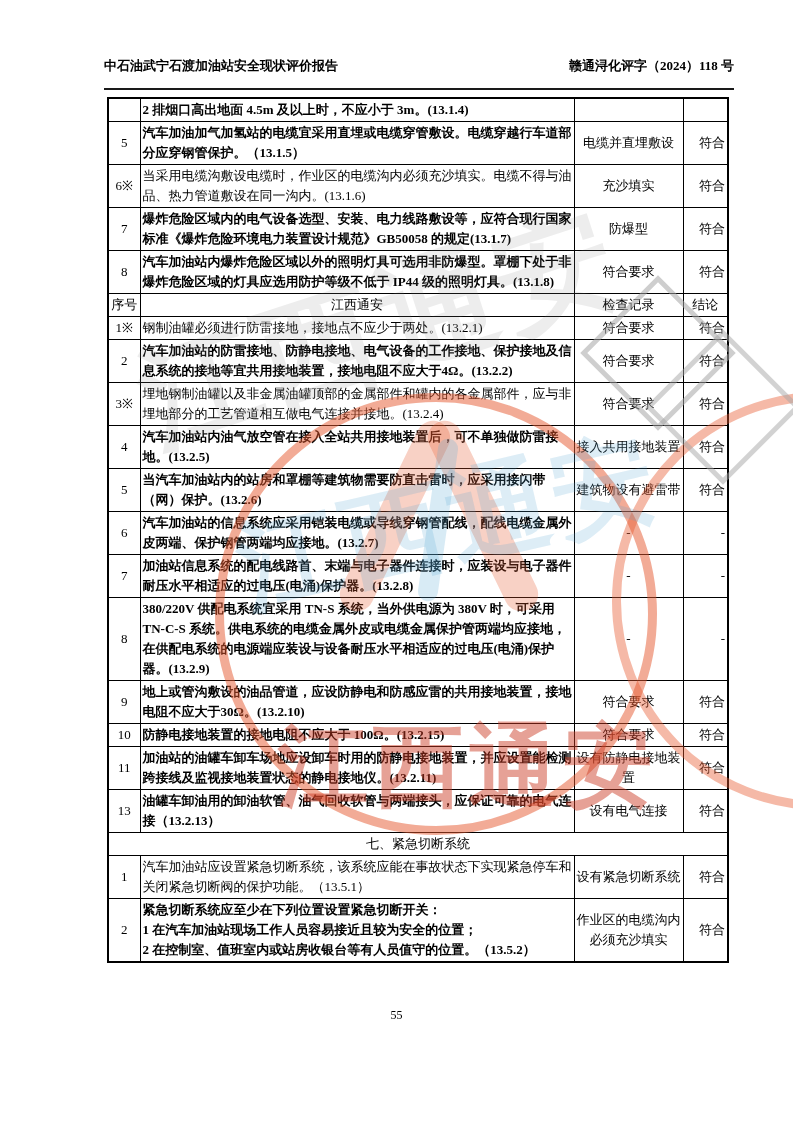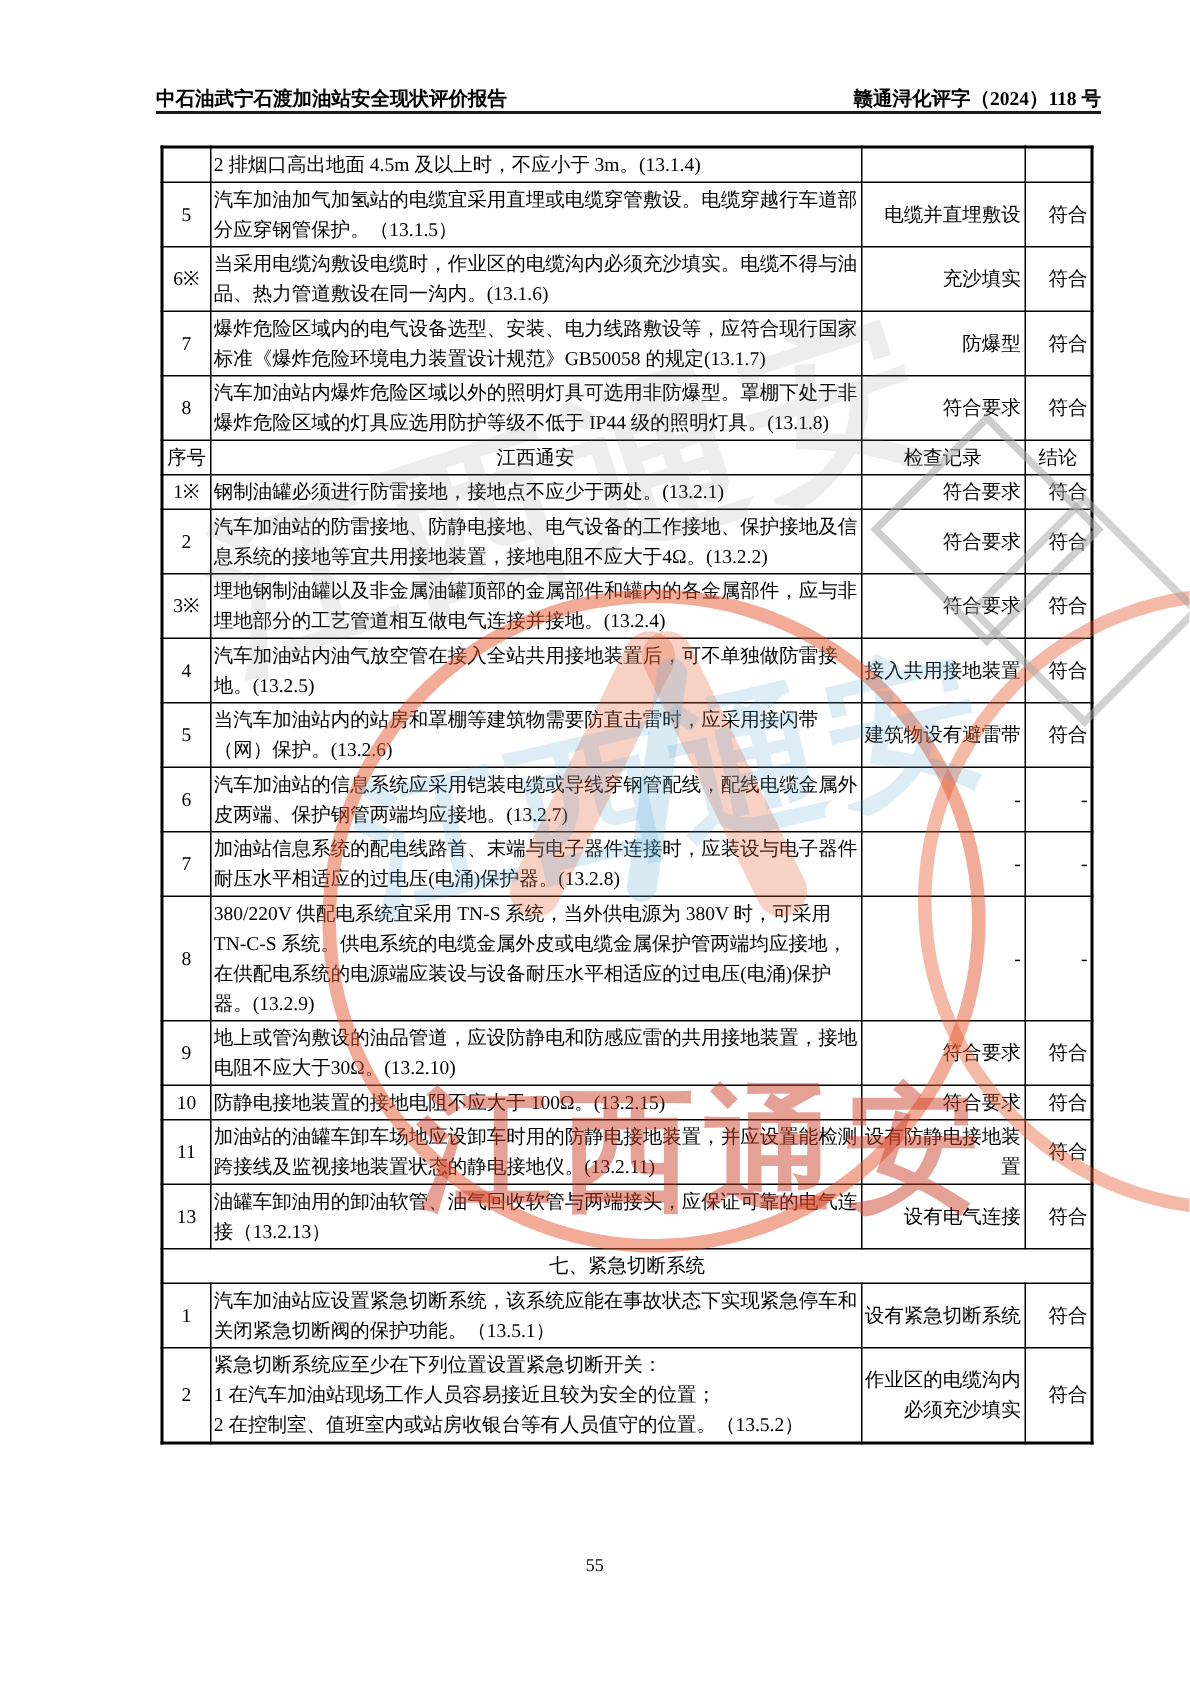--- a/index.html
+++ b/index.html
@@ -5,46 +5,46 @@
   html,body{margin:0;padding:0;}
   body{
     width:793px;height:1122px;position:relative;overflow:hidden;
     background:#ffffff;color:#000;
     font-family:"Liberation Serif","DejaVu Serif",serif;
   }
   
   .doc-header{
     position:absolute;left:104px;top:58px;width:630px;
     display:flex;justify-content:space-between;align-items:flex-end;
-    border-bottom:2px solid #1a1a1a;padding-bottom:0;
+    border-bottom:2px solid #1a1a1a;padding-bottom:14px;
     font-size:13px;font-weight:bold;line-height:16px;
   }
   
   table.checklist{
     position:absolute;left:107px;top:97px;width:620px;
     border-collapse:collapse;table-layout:fixed;
     font-size:13px;line-height:20px;
     border:2px solid #000;
   }
   table.checklist td{
     border:1px solid #000;
     padding:1px 2px;
     vertical-align:middle;
     overflow:hidden;
   }
   td.num{text-align:center;padding:1px 0;}
-  td.content{text-align:left;padding:1px 4px;white-space:pre-line;}
-  td.record{text-align:right;}
+  td.content{text-align:left;padding:1px 4px;white-space:pre-line;font-weight:bold;}
+  td.record{text-align:center;}
   td.conclusion{text-align:right;}
   tr.bold td.content{font-weight:normal;}
   td.section-cell{text-align:center;padding:1px 0;}
   td.hdr{text-align:center;}
   
   .page-num{
-    position:absolute;left:0;top:1036px;width:793px;
+    position:absolute;left:0;top:1008px;width:793px;
     text-align:center;font-size:12px;
   }
   
   .wm{position:absolute;pointer-events:none;z-index:6;}
   .wm-gray-text{
     left:120px;top:330px;
     font-size:118px;font-weight:bold;letter-spacing:6px;
     color:rgba(125,125,125,0.14);
     transform:rotate(-18deg);transform-origin:left top;
     font-family:"Liberation Sans","DejaVu Sans",sans-serif;white-space:nowrap;

